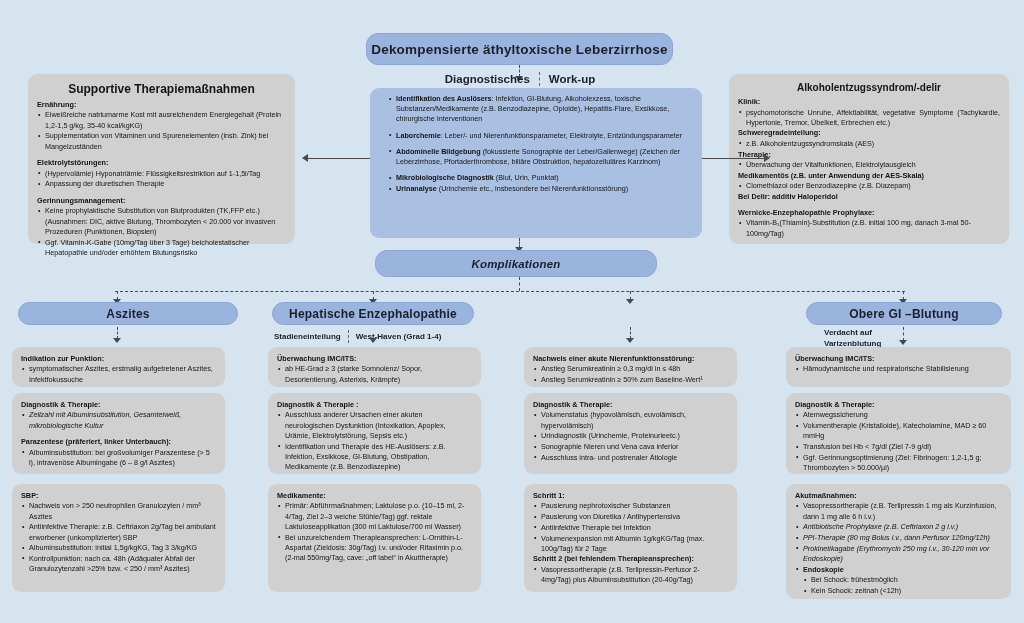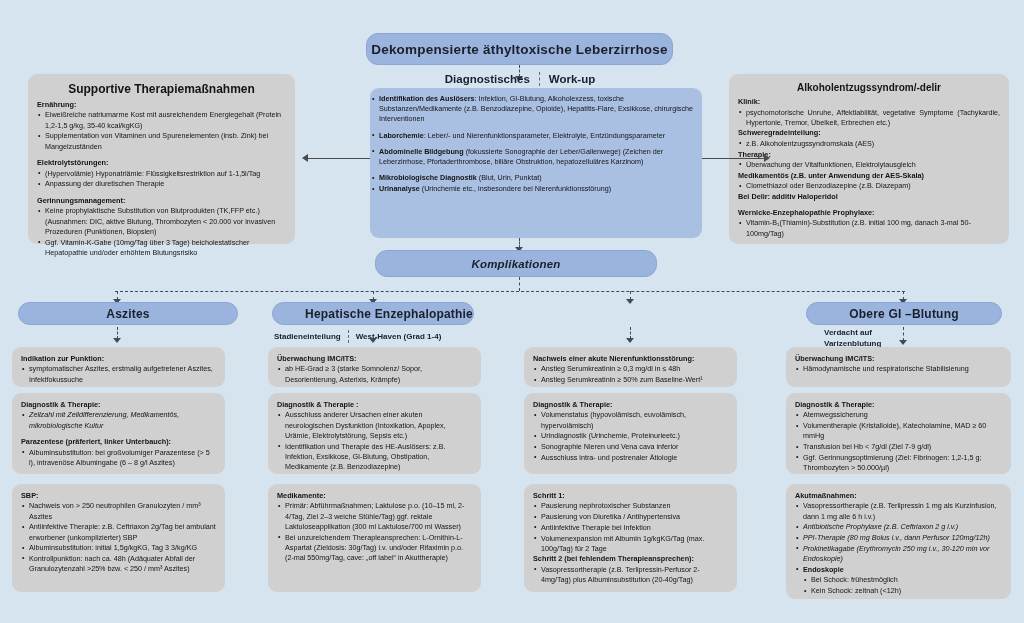--- a/index.html
+++ b/index.html
@@ -174,21 +174,21 @@
       <li>Ggf. Vitamin-K-Gabe (10mg/Tag über 3 Tage) beicholestatischer Hepatopathie und/oder erhöhtem Blutungsrisiko</li>
     </ul>
   </div>
 
   <div class="wu-title" style="left:370px; top:70px; width:300px; height:18px;">
     <span>Diagnostisches</span>
     <span class="gapline"></span>
     <span>Work-up</span>
   </div>
 
-  <div class="panel bluetop" style="left:370px; top:88px; width:332px; height:150px; padding:6px 1px;">
+  <div class="panel bluetop" style="left:370px; top:88px; width:332px; height:150px; padding:6px 18px;">
     <ul>
       <li><b>Identifikation des Auslösers</b><span>: Infektion, GI-Blutung, Alkoholexzess, toxische Substanzen/Medikamente (z.B. Benzodiazepine, Opioide), Hepatitis-Flare, Exsikkose, chirurgische Interventionen</span></li>
       <li class="nb" style="height:5px"></li>
       <li><b>Laborchemie</b><span>: Leber/- und Nierenfunktionsparameter, Elektrolyte, Entzündungsparameter</span></li>
       <li class="nb" style="height:5px"></li>
       <li><b>Abdominelle Bildgebung</b><span> (fokussierte Sonographie der Leber/Gallenwege) (Zeichen der Leberzirrhose, Pfortaderthrombose, biliäre Obstruktion, hepatozelluläres Karzinom)</span></li>
       <li class="nb" style="height:5px"></li>
       <li><b>Mikrobiologische Diagnostik</b><span> (Blut, Urin, Punktat)</span></li>
       <li><b>Urinanalyse</b><span> (Urinchemie etc., insbesondere bei Nierenfunktionsstörung)</span></li>
     </ul>
@@ -258,40 +258,40 @@
   <div class="panel" style="left:12px; top:347px; width:213px; height:40px;">
     <span class="hd">Indikation zur Punktion:</span>
     <ul>
       <li>symptomatischer Aszites, erstmalig aufgetretener Aszites, Infektfokussuche</li>
     </ul>
   </div>
 
   <div class="panel" style="left:12px; top:393px; width:213px; height:81px;">
     <span class="hd">Diagnostik &amp; Therapie:</span>
     <ul>
-      <li style="font-style:italic">Zellzahl mit Zelldifferenzierung, Medikamentös, mikrobiologische Kultur</li>
+      <li style="font-style:italic">Zellzahl mit Albuminsubstitution, Gesamteiweiß, mikrobiologische Kultur</li>
     </ul>
     <span class="sp"></span>
     <span class="hd">Parazentese (präferiert, linker Unterbauch):</span>
     <ul>
       <li>Albuminsubstitution: bei großvolumiger Parazentese (&gt; 5 l), intravenöse Albumingabe (6 – 8 g/l Aszites)</li>
     </ul>
   </div>
 
   <div class="panel" style="left:12px; top:484px; width:213px; height:108px;">
     <span class="hd">SBP:</span>
     <ul>
       <li>Nachweis von &gt; 250 neutrophilen Granulozyten / mm³ Aszites</li>
       <li>Antiinfektive Therapie: z.B. Ceftriaxon 2g/Tag bei ambulant erworbener (unkomplizierter) SBP</li>
       <li>Albuminsubstitution: initial 1,5g/kgKG, Tag 3 3/kg/KG</li>
       <li>Kontrollpunktion: nach ca. 48h (Adäquater Abfall der Granulozytenzahl &gt;25% bzw. &lt; 250 / mm³ Aszites)</li>
     </ul>
   </div>
 
-  <div class="banner col" style="left:272px; top:302px; width:202px; height:23px;justify-content:flex-end;">
+  <div class="banner col" style="left:272px; top:302px; width:202px; height:23px;">
     <span>Hepatische  Enzephalopathie</span>
   </div>
   <div class="collab" style="left:274px; top:330px;">
     <span>Stadieneinteilung</span>
     <span class="dash"></span>
     <span>West-Haven (Grad 1-4)</span>
   </div>
   <div class="arrowdn" style="left:369px; top:338px;"></div>
 
   <div class="panel" style="left:268px; top:347px; width:213px; height:40px;">

